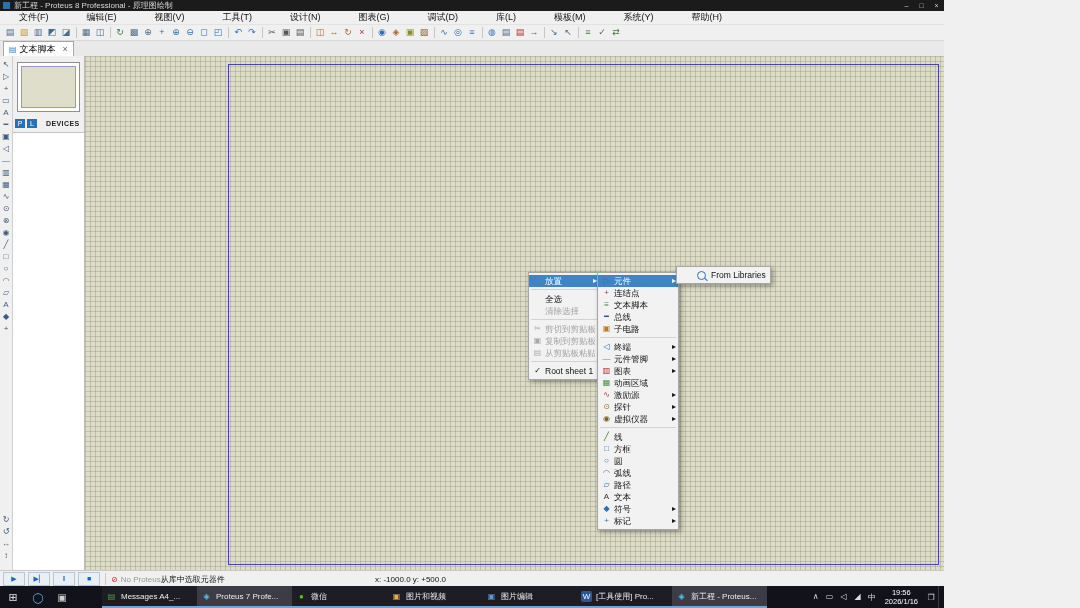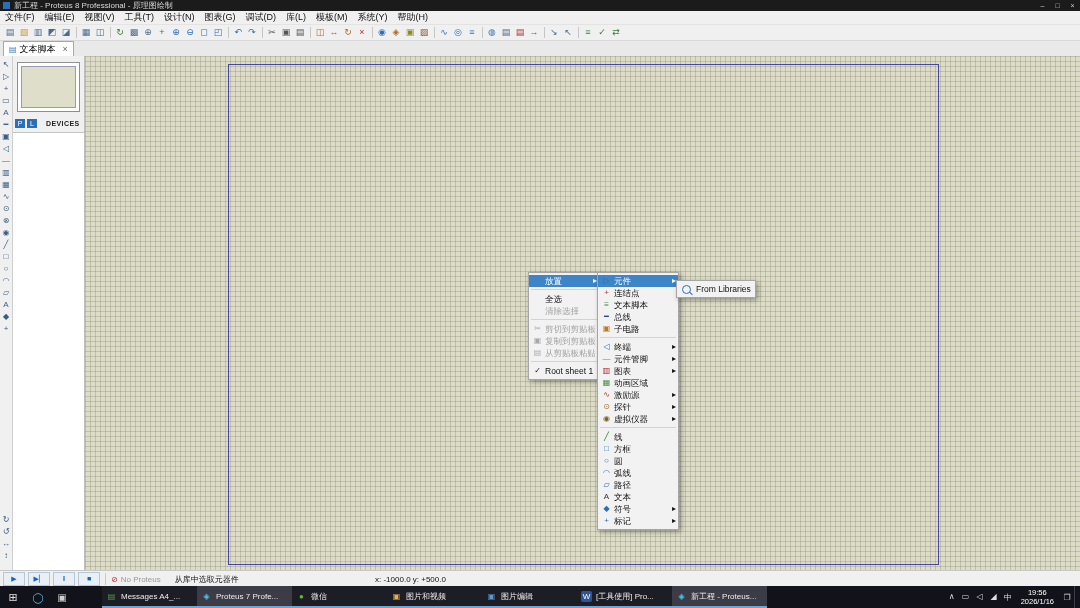--- a/index.html
+++ b/index.html
@@ -1,30 +1,30 @@
 <!DOCTYPE html>
 <html><head>
 <meta charset="utf-8">
 <style>
   html,body{margin:0;padding:0;width:1080px;height:608px;overflow:hidden;
     font-family:"Liberation Sans","DejaVu Sans",sans-serif;background:#f0f0f0;}
-  #app{position:relative;width:1080px;height:608px;}
+  #app{position:relative;width:944px;height:608px;}
 
   
   #titlebar{position:absolute;left:0;top:0;right:0;height:11px;background:#1b1b1b;
     display:flex;align-items:center;color:#d8d8d8;font-size:8px;}
   .app-ico{width:7px;height:7px;background:#2a6fb8;margin:0 4px 0 3px;flex:none;}
   #titlebar .title{white-space:nowrap;overflow:hidden;}
   .win-ctrls{margin-left:auto;display:flex;}
   .win-ctrl{width:15px;text-align:center;font-size:7px;line-height:11px;color:#cfcfcf;}
 
   
   #menubar{position:absolute;left:0;top:11px;right:0;height:13px;background:#f0f0f0;
     display:flex;align-items:center;font-size:9px;color:#111;border-bottom:1px solid #e3e3e3;}
-  .mb-item{padding:0 5px;white-space:nowrap;}
+  .mb-item{padding:0 19px;white-space:nowrap;}
 
   
   #toolbar{position:absolute;left:0;top:25px;right:0;height:15px;background:#f0f0f0;
     display:flex;align-items:center;padding-left:3px;border-bottom:1px solid #d8d8d8;}
   .tb-icon{width:14px;height:13px;font-size:9px;line-height:13px;text-align:center;
     color:#44618c;flex:none;}
   .tb-icon.sep-after{margin-right:6px;position:relative;}
   .tb-icon.sep-after::after{content:"";position:absolute;right:-4px;top:1px;bottom:1px;width:1px;background:#c6c6c6;}
 
   
@@ -54,42 +54,42 @@
     background-image:linear-gradient(rgba(120,120,88,.28) 1px,transparent 1px),
                      linear-gradient(90deg,rgba(120,120,88,.28) 1px,transparent 1px);
     background-size:5px 5px;overflow:hidden;}
   .sheet{position:absolute;left:143px;top:8px;width:709px;height:499px;border:1px solid #4646a0;}
 
   
   .menu{position:absolute;background:#f2f2f2;border:1px solid #a6a6a6;
     box-shadow:2px 2px 5px rgba(0,0,0,.35);padding:2px 0;z-index:30;font-size:8.5px;}
   #menu-context{left:528px;top:272px;width:70px;}
   #menu-place{left:597px;top:272px;width:80px;}
-  #menu-lib{left:676px;top:280px;width:78px;}
+  #menu-lib{left:676px;top:266px;width:78px;padding-left:15px;}
   .menu-item{height:12px;line-height:12px;display:flex;align-items:center;
     padding:0 4px 0 2px;position:relative;color:#111;white-space:nowrap;}
   .mi-icon{width:13px;text-align:center;font-size:8px;margin-right:1px;flex:none;}
   .mi-label{white-space:nowrap;overflow:hidden;}
   .menu-item.disabled{color:#a2a2a2;align-items:flex-end;}
   .menu-item.highlighted{background:#3d85c6;color:#fff;}
   .menu-item.has-submenu::after{content:"▸";position:absolute;right:2px;font-size:8px;}
   .menu-item.separator-after{margin-bottom:6px;}
   .menu-item.separator-after::before{content:"";position:absolute;left:2px;right:2px;bottom:-3px;height:1px;background:#d2d2d2;}
   .mag-icon{width:7px;height:7px;border:1px solid #2a6fb8;border-radius:50%;position:relative;margin:0 5px 0 3px;flex:none;}
   .mag-icon::after{content:"";position:absolute;width:4px;height:1px;background:#2a6fb8;transform:rotate(45deg);right:-3px;bottom:-1px;}
 
   
   #statusbar{position:absolute;left:0;top:570px;right:0;height:16px;background:#f0f0f0;
     border-top:1px solid #c8c8c8;display:flex;align-items:center;font-size:8px;color:#222;}
   .sim-btn{width:20px;height:12px;margin-left:3px;background:#e9eff6;border:1px solid #b9c6d4;
     text-align:center;line-height:11px;font-size:7px;color:#1565c0;flex:none;}
   .sb-sep{width:1px;height:12px;background:#c9c9c9;margin:0 5px;flex:none;}
   .msg-ico{color:#cc2222;font-size:8px;margin-right:3px;}
   .msg-text{color:#999;}
-  .hint{margin-left:14px;color:#111;}
+  .hint{color:#111;}
   .coords{position:absolute;left:375px;color:#111;}
 
   
   #taskbar{position:absolute;left:0;top:586px;right:0;height:22px;background:#12121a;
     display:flex;align-items:center;color:#e8e8e8;}
   .tk-start{width:26px;text-align:center;font-size:11px;color:#e0e0e0;flex:none;}
   .tk-search{width:168px;height:18px;background:#fff;display:flex;align-items:center;flex:none;}
   .tk-search .mag-icon{border-color:#555;}
   .tk-search .mag-icon::after{background:#555;}
   .tk-search input{border:none;outline:none;flex:1;font-size:9px;color:#444;background:transparent;

